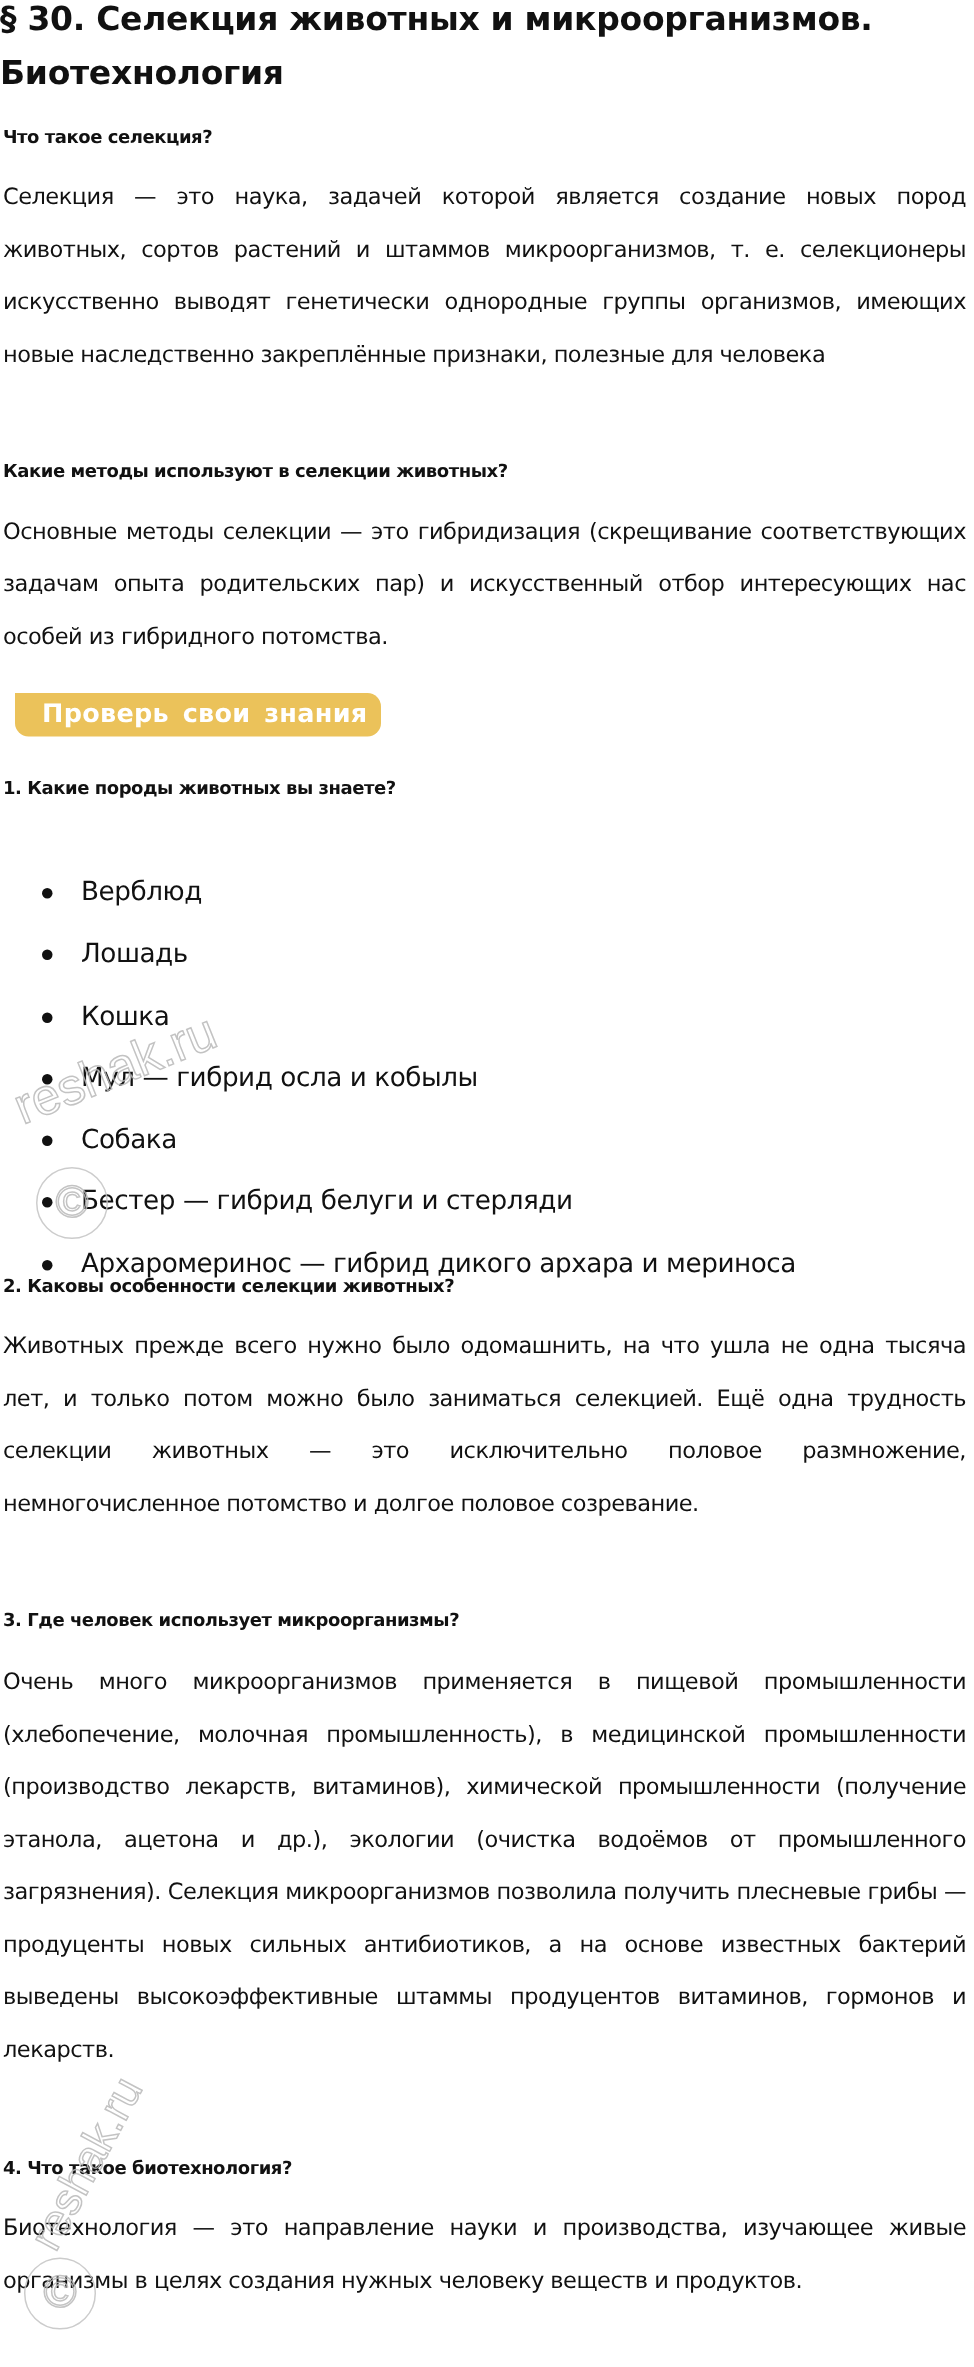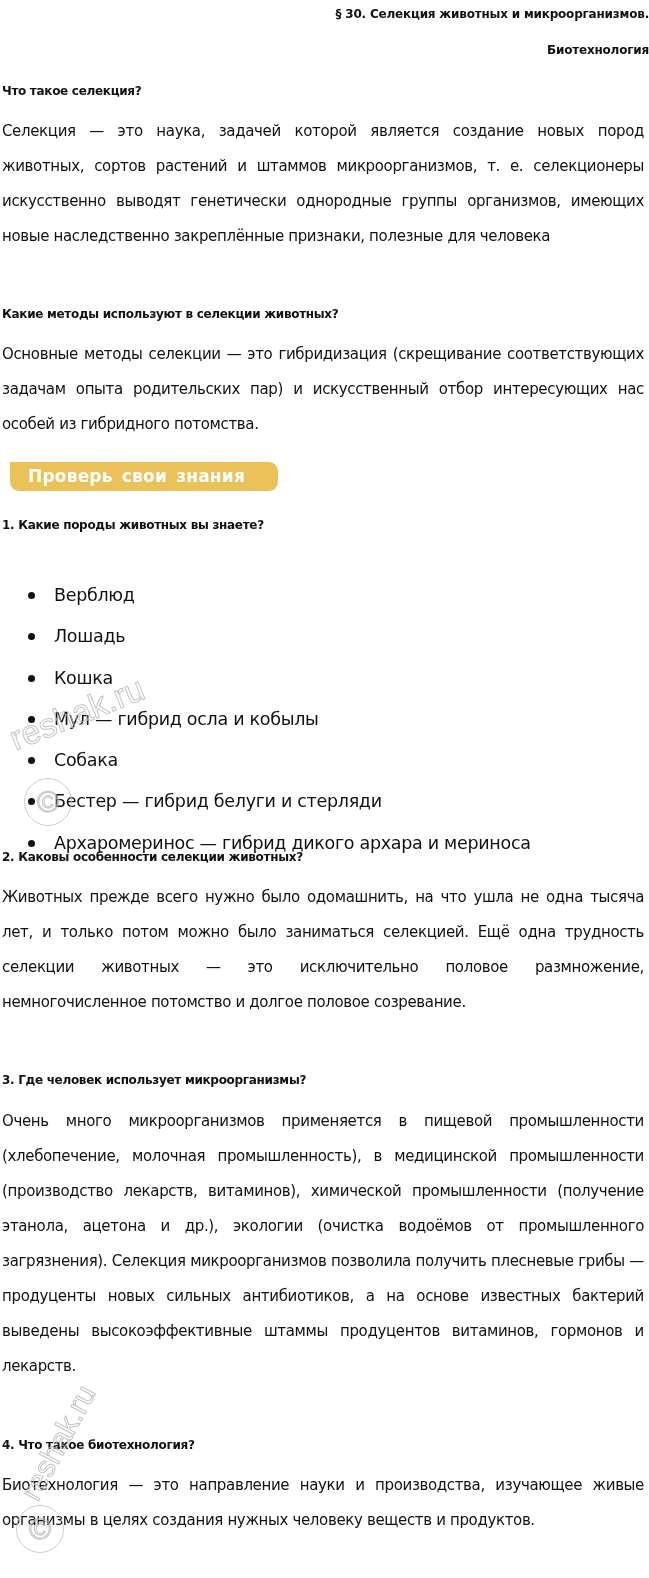--- a/index.html
+++ b/index.html
@@ -18,23 +18,23 @@
     .page {
       position: absolute;
       left: 0;
       top: 0;
       width: 649px;
     }
     .title {
       position: absolute;
       left: 0;
       width: 649px;
-      text-align: right;
+      text-align: left;
       font-weight: bold;
-      font-size: 12px;
+      font-size: 22px;
       line-height: 24px;
       letter-spacing: -0.2px;
     }
     .heading {
       position: absolute;
       left: 2px;
       font-weight: bold;
       font-size: 12px;
       line-height: 24px;
       letter-spacing: -0.3px;
@@ -47,21 +47,21 @@
       font-size: 15px;
       line-height: 35px;
       text-align: justify;
       text-align-last: left;
       letter-spacing: -0.35px;
     }
     .badge {
       position: absolute;
       left: 10px;
       top: 462px;
-      width: 268px;
+      width: 244px;
       height: 29px;
       background: #ebc25a;
       border-radius: 0 9px 9px 9px;
       color: #ffffff;
       font-weight: bold;
       font-size: 17px;
       line-height: 29px;
       padding-left: 18px;
       box-sizing: border-box;
       word-spacing: 3px;

